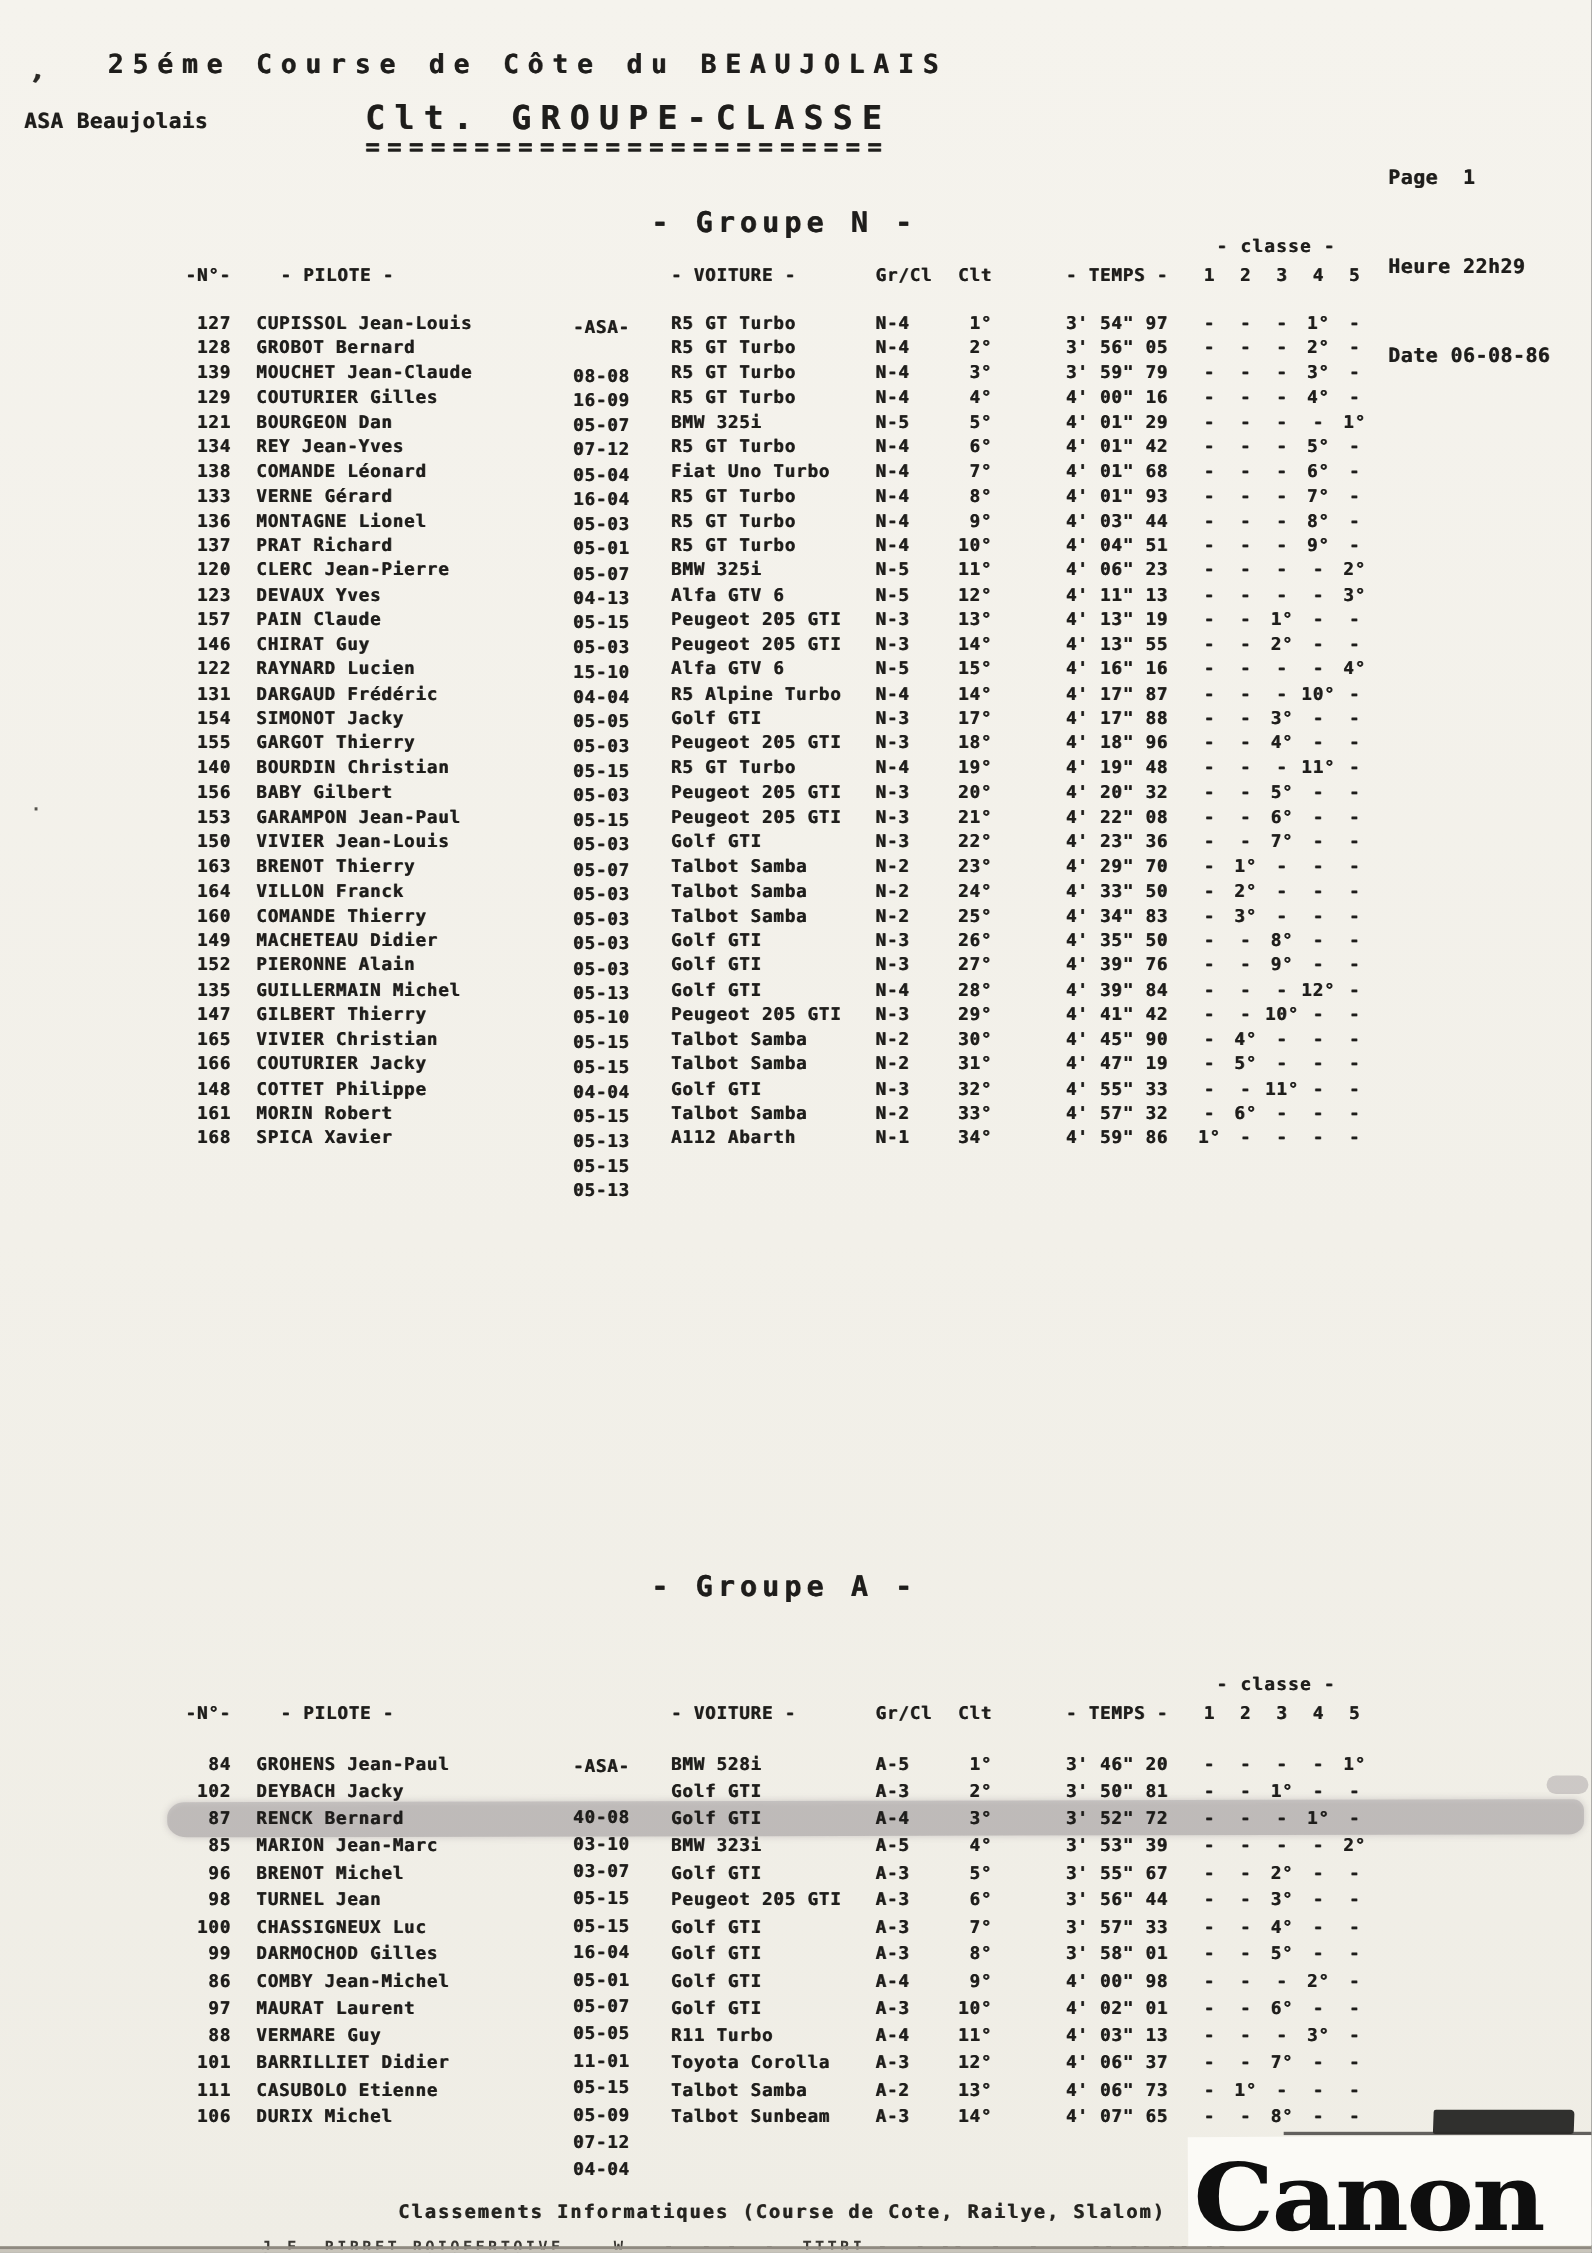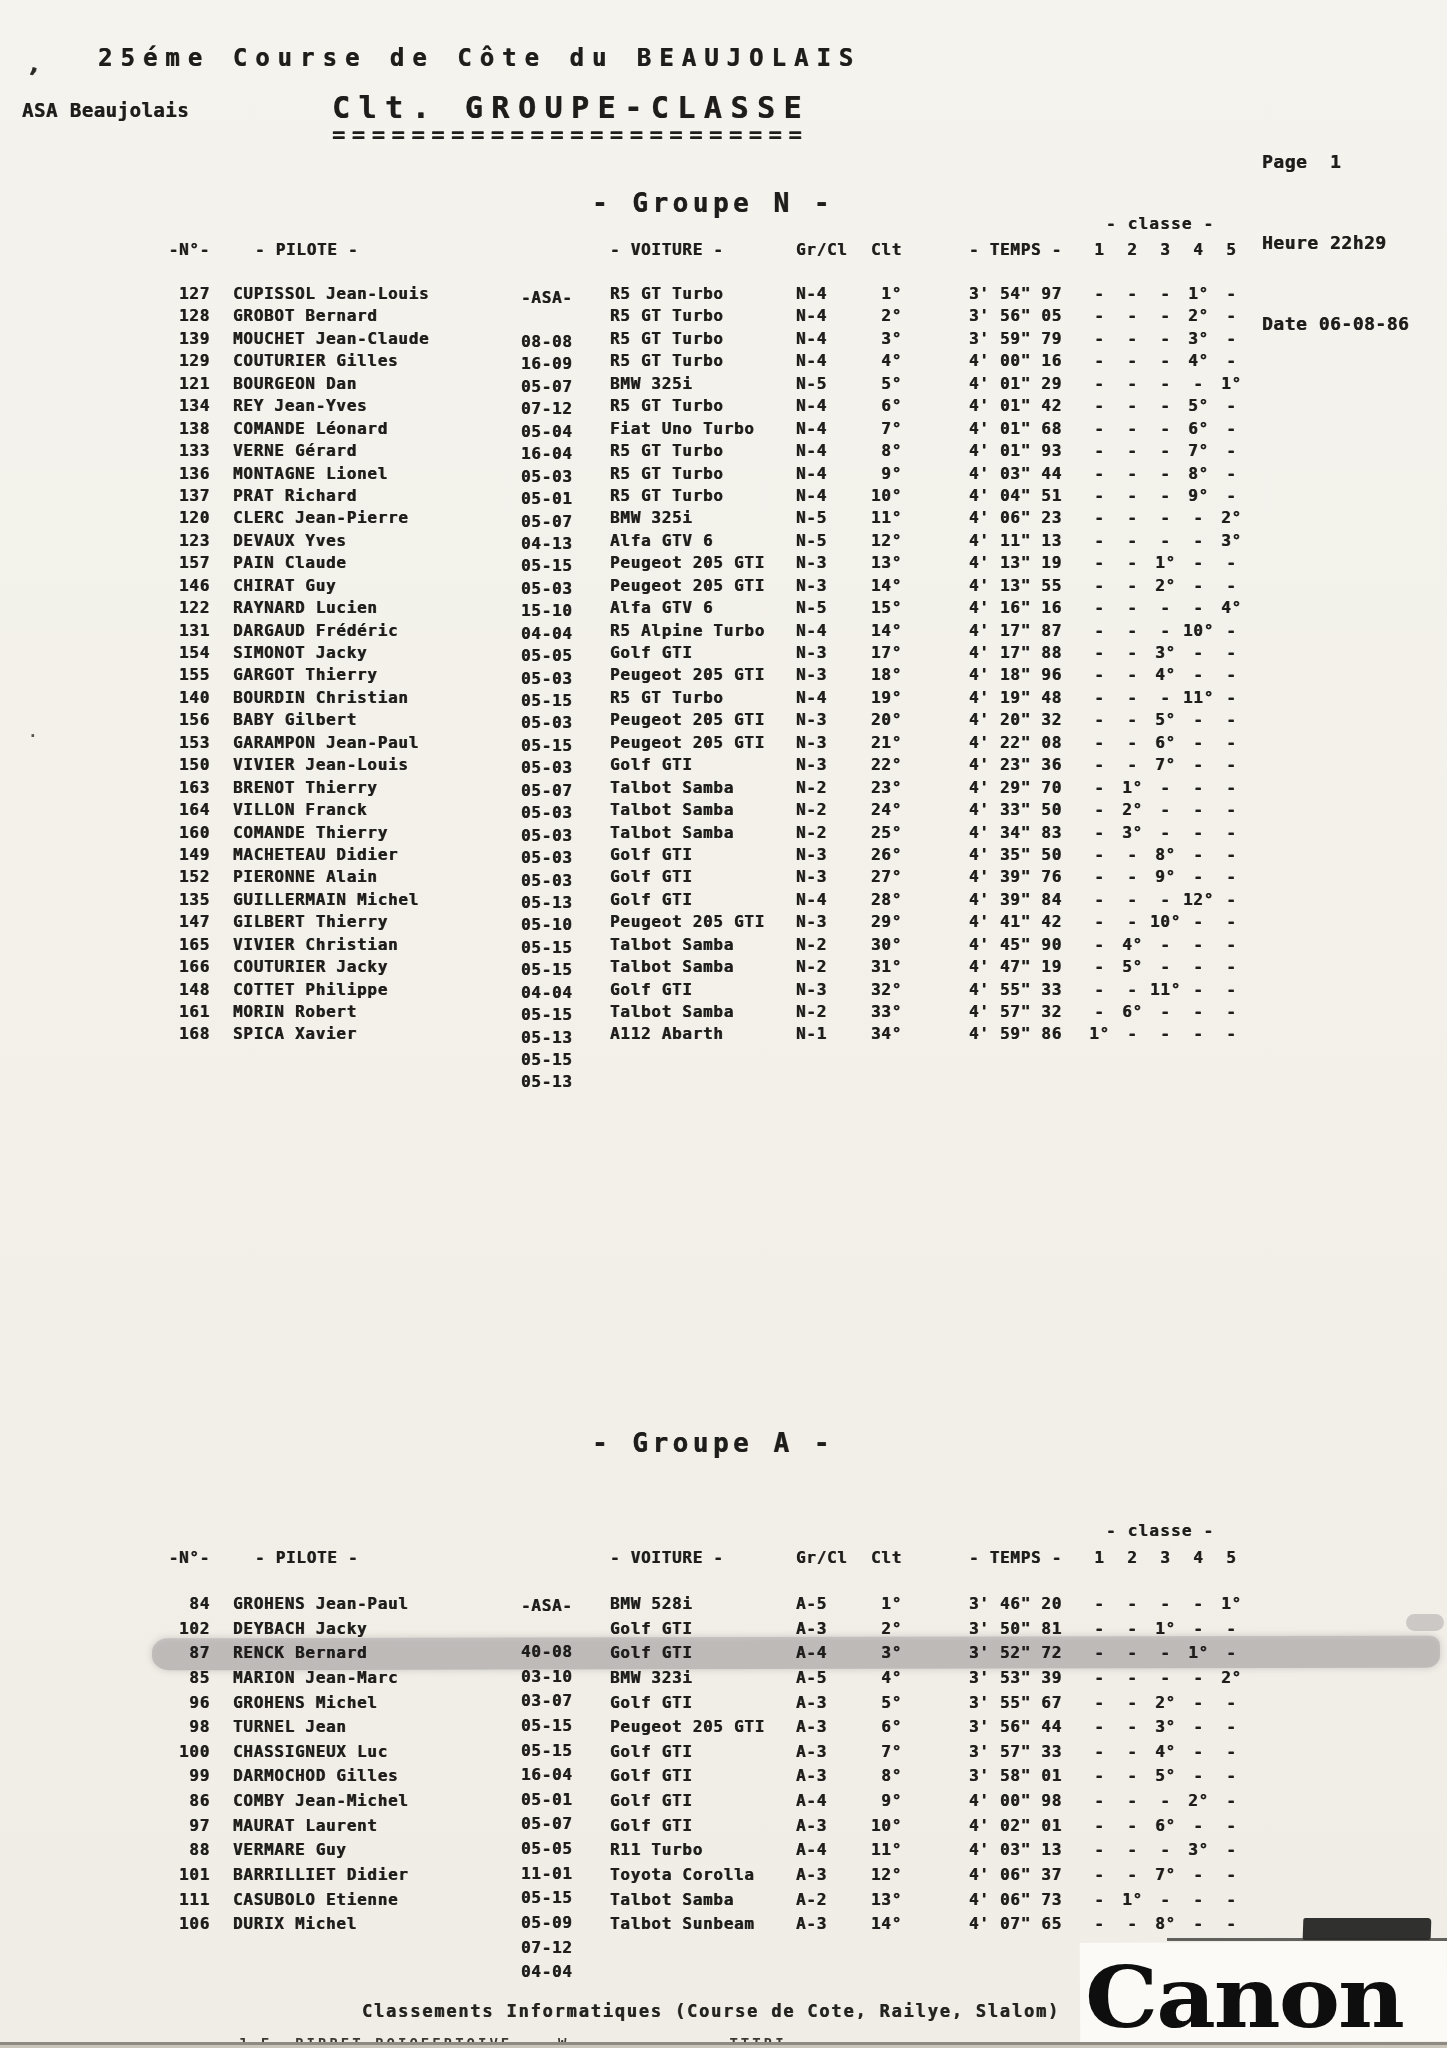--- a/index.html
+++ b/index.html
@@ -677,21 +677,21 @@
         <span class="cc c5">4°</span>
         <span class="cc c6">3' 53" 39</span>
         <span class="cc c7">-</span>
         <span class="cc c8">-</span>
         <span class="cc c9">-</span>
         <span class="cc c10">-</span>
         <span class="cc c11">2°</span>
       </div>
       <div class="trow">
         <span class="cc c0">96</span>
-        <span class="cc c1">GROHENS Michel</span>
+        <span class="cc c1">BRENOT Michel</span>
         <span class="cc c2">05-15</span>
         <span class="cc c3">Golf GTI</span>
         <span class="cc c4">A-3</span>
         <span class="cc c5">5°</span>
         <span class="cc c6">3' 55" 67</span>
         <span class="cc c7">-</span>
         <span class="cc c8">-</span>
         <span class="cc c9">2°</span>
         <span class="cc c10">-</span>
         <span class="cc c11">-</span>

